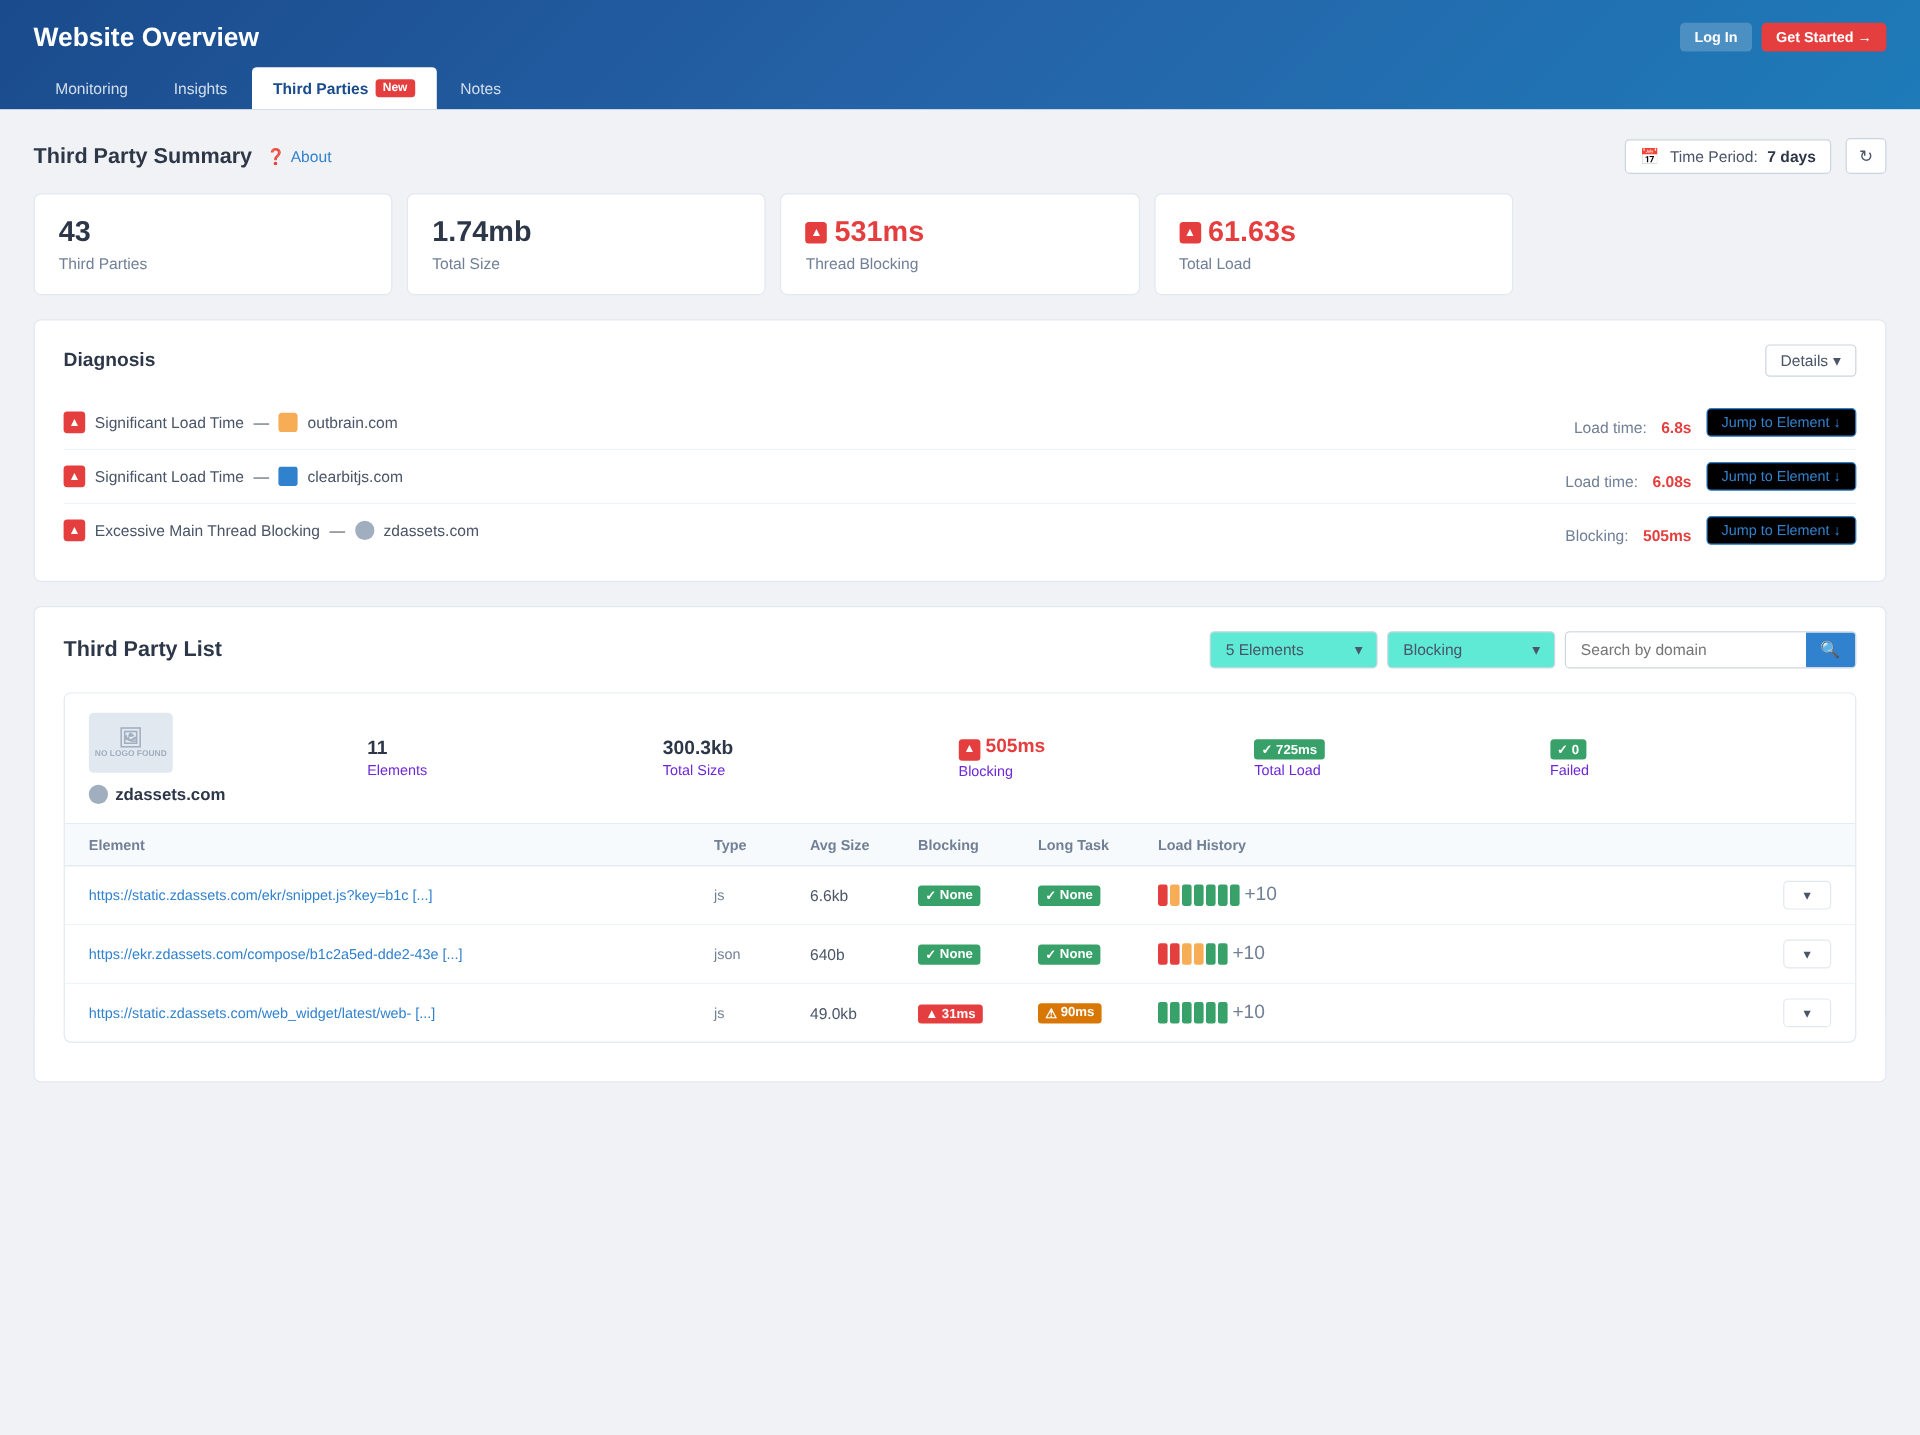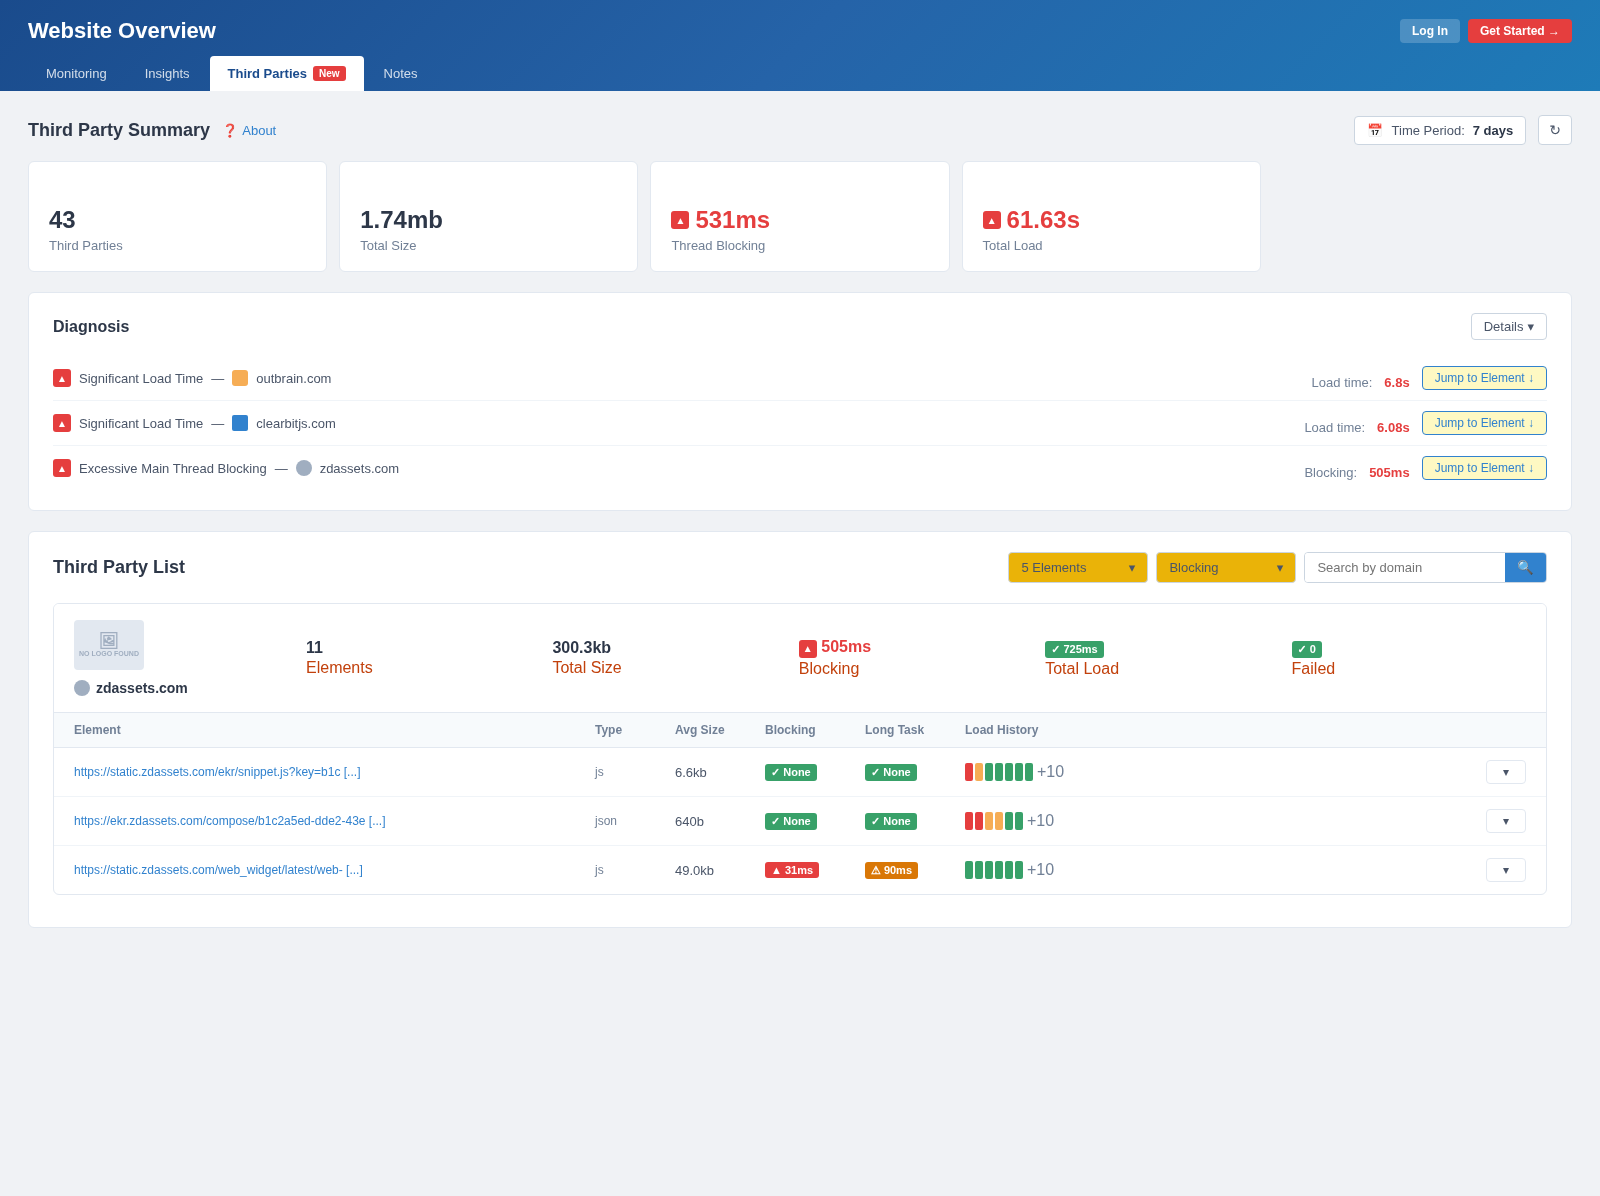--- a/index.html
+++ b/index.html
@@ -24,58 +24,58 @@
     .section-header { display: flex; align-items: center; justify-content: space-between; margin-bottom: 16px; }
     .section-title { font-size: 18px; font-weight: 700; color: #2d3748; display: flex; align-items: center; gap: 10px; }
     .about-link { color: #3182ce; font-size: 13px; cursor: pointer; display: flex; align-items: center; gap: 4px; }
     .time-period-btn { border: 1px solid #cbd5e0; background: #fff; padding: 6px 12px; border-radius: 4px; font-size: 13px; cursor: pointer; display: flex; align-items: center; gap: 8px; color: #4a5568; }
     .time-period-btn strong { color: #2d3748; }
     .refresh-btn { border: 1px solid #cbd5e0; background: #fff; padding: 6px 10px; border-radius: 4px; cursor: pointer; color: #4a5568; font-size: 14px; margin-left: 6px; }
 
     
     .stats-grid { display: grid; grid-template-columns: repeat(5, 1fr); gap: 12px; margin-bottom: 20px; }
     .stat-card { background: #fff; border: 1px solid #e2e8f0; border-radius: 6px; padding: 18px 20px; }
-    .stat-value { font-size: 24px; font-weight: 700; color: #2d3748; display: flex; align-items: center; gap: 6px; margin-top: 26px; }
+    .stat-value { font-size: 24px; font-weight: 700; color: #2d3748; display: flex; align-items: center; gap: 6px; }
     .stat-value.danger { color: #e53e3e; }
     .stat-label { font-size: 13px; color: #718096; margin-top: 4px; }
     .warn-icon { width: 18px; height: 18px; background: #e53e3e; border-radius: 3px; display: inline-flex; align-items: center; justify-content: center; color: #fff; font-size: 10px; font-weight: 700; flex-shrink: 0; }
 
     
     .diagnosis-card { background: #fff; border: 1px solid #e2e8f0; border-radius: 6px; padding: 20px 24px; margin-bottom: 20px; }
     .diagnosis-header { display: flex; align-items: center; justify-content: space-between; margin-bottom: 16px; }
     .diagnosis-title { font-size: 16px; font-weight: 700; color: #2d3748; }
     .details-btn { border: 1px solid #cbd5e0; background: #fff; padding: 5px 12px; border-radius: 4px; font-size: 13px; cursor: pointer; color: #4a5568; display: flex; align-items: center; gap: 4px; }
     .diagnosis-row { display: flex; align-items: center; justify-content: space-between; padding: 10px 0; border-bottom: 1px solid #f0f4f8; }
     .diagnosis-row:last-child { border-bottom: none; }
     .diagnosis-left { display: flex; align-items: center; gap: 8px; font-size: 13px; color: #4a5568; }
     .diagnosis-right { display: flex; align-items: flex-end; gap: 12px; font-size: 13px; color: #718096; }
     .load-value { color: #e53e3e; font-weight: 700; }
-    .jump-btn { border: 1px solid #3182ce; background: #fef9c3; color: #3182ce; padding: 4px 12px; border-radius: 4px; font-size: 12px; cursor: pointer; display: flex; align-items: center; gap: 4px; }
+    .jump-btn { border: 1px solid #3182ce; background: #000000; color: #3182ce; padding: 4px 12px; border-radius: 4px; font-size: 12px; cursor: pointer; display: flex; align-items: center; gap: 4px; }
     .favicon { width: 16px; height: 16px; border-radius: 3px; display: inline-block; }
     .favicon-orange { background: #f6ad55; }
     .favicon-blue { background: #3182ce; border-radius: 2px; }
     .favicon-gray { background: #a0aec0; border-radius: 50%; }
 
     
     .list-section { background: #fff; border: 1px solid #e2e8f0; border-radius: 6px; padding: 20px 24px; }
     .list-header { display: flex; align-items: center; justify-content: space-between; margin-bottom: 20px; }
     .list-title { font-size: 18px; font-weight: 700; color: #2d3748; }
     .list-controls { display: flex; gap: 8px; align-items: center; }
-    .filter-select { border: 1px solid #cbd5e0; background: #eab308; padding: 7px 12px; border-radius: 4px; font-size: 13px; cursor: pointer; display: flex; align-items: center; gap: 8px; color: #4a5568; min-width: 140px; justify-content: space-between; }
+    .filter-select { border: 1px solid #cbd5e0; background: #5eead4; padding: 7px 12px; border-radius: 4px; font-size: 13px; cursor: pointer; display: flex; align-items: center; gap: 8px; color: #4a5568; min-width: 140px; justify-content: space-between; }
     .search-wrap { display: flex; border: 1px solid #cbd5e0; border-radius: 4px; overflow: hidden; }
     .search-input { border: none; padding: 7px 12px; font-size: 13px; color: #a0aec0; width: 200px; outline: none; }
     .search-btn { background: #3182ce; border: none; padding: 7px 12px; cursor: pointer; color: #fff; display: flex; align-items: center; }
 
     
     .party-item { border: 1px solid #e2e8f0; border-radius: 6px; overflow: hidden; margin-bottom: 12px; }
     .party-header-row { display: grid; grid-template-columns: 220px 1fr 1fr 1fr 1fr 1fr; align-items: center; padding: 16px 20px; background: #fff; gap: 12px; }
     .party-logo { width: 70px; height: 50px; background: #e2e8f0; border-radius: 4px; display: flex; flex-direction: column; align-items: center; justify-content: center; color: #a0aec0; font-size: 8px; font-weight: 600; text-align: center; }
     .party-name-wrap { display: flex; align-items: center; gap: 6px; margin-top: 4px; }
     .party-domain { font-size: 14px; font-weight: 700; color: #2d3748; }
-    .party-stat-label { font-size: 16px; color: #c2410c; margin-top: 2px; }
+    .party-stat-label { font-size: 12px; color: #6d28d9; margin-top: 2px; }
     .party-stat-value { font-size: 16px; font-weight: 700; color: #2d3748; }
     .party-stat-value.danger { color: #e53e3e; }
     .success-badge { background: #38a169; color: #fff; font-size: 11px; padding: 2px 6px; border-radius: 3px; display: inline-flex; align-items: center; gap: 3px; font-weight: 600; }
 
     
     .elements-table { width: 100%; border-top: 1px solid #e2e8f0; }
     .table-header-row { display: grid; grid-template-columns: 1fr 80px 90px 100px 100px 1fr 40px; padding: 10px 20px; background: #f7fafc; color: #718096; font-size: 12px; font-weight: 600; border-bottom: 1px solid #e2e8f0; }
     .table-data-row { display: grid; grid-template-columns: 1fr 80px 90px 100px 100px 1fr 40px; padding: 12px 20px; border-bottom: 1px solid #f0f4f8; align-items: center; font-size: 13px; }
     .table-data-row:last-child { border-bottom: none; }
     .element-link { color: #3182ce; text-decoration: none; cursor: pointer; font-size: 12px; }

